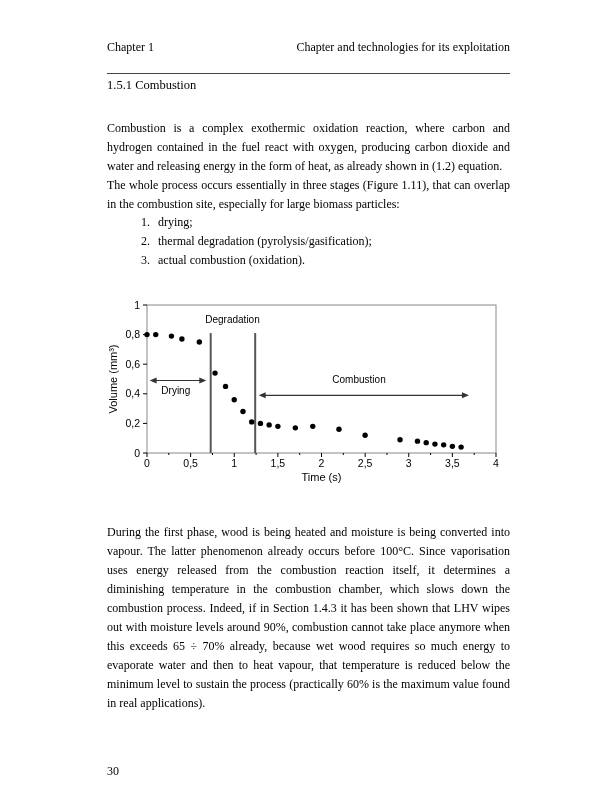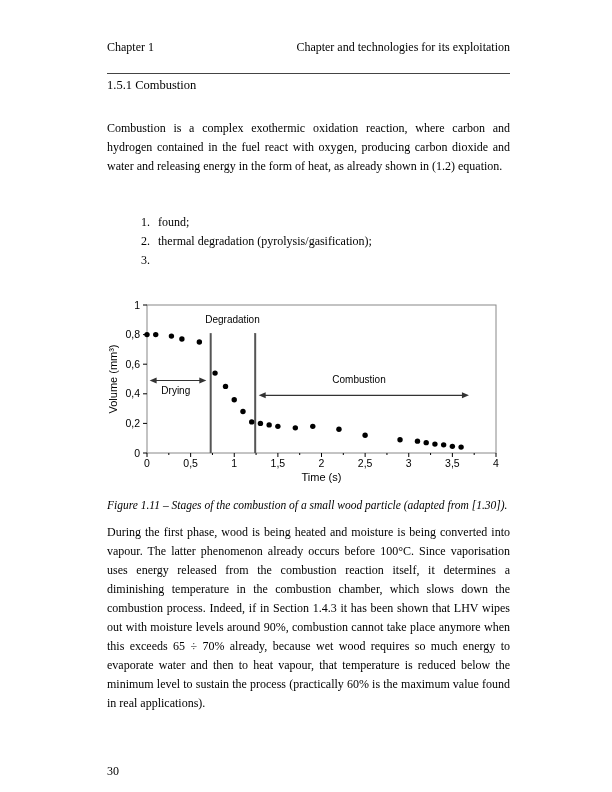--- a/index.html
+++ b/index.html
@@ -44,33 +44,35 @@
 
   <div class="header">
     <span>Chapter 1</span>
     <span>Chapter and technologies for its exploitation</span>
   </div>
 
   <div class="section-title">1.5.1 Combustion</div>
 
   <div class="body-block block-1">
     <p>Combustion is a complex exothermic oxidation reaction, where carbon and hydrogen contained in the fuel react with oxygen, producing carbon dioxide and water and releasing energy in the form of heat, as already shown in (1.2) equation.</p>
+    <p>The whole process occurs essentially in three stages (Figure 1.11), that can overlap in the combustion site, especially for large biomass particles:</p>
   </div>
 
   <div class="num-list">
     <div class="list-row">
       <span class="num">1.</span>
-      <span>found;</span>
+      <span>drying;</span>
     </div>
     <div class="list-row">
       <span class="num">2.</span>
       <span>thermal degradation (pyrolysis/gasification);</span>
     </div>
     <div class="list-row">
       <span class="num">3.</span>
+      <span>actual combustion (oxidation).</span>
     </div>
   </div>
 
   <div class="figure-wrap">
     <svg id="chart-svg" width="412" height="198" viewBox="0 0 412 198">
         <g>
           <rect x="42" y="12" width="349" height="148" fill="#ffffff" stroke="#888888" stroke-width="1"></rect>
         </g>
         <g>
           <line x1="42" y1="160" x2="42" y2="164" stroke="#000000" stroke-width="1"></line>
@@ -155,21 +157,20 @@
           <circle cx="312.475" cy="148.16" r="2.7" fill="#000000"></circle>
           <circle cx="321.2" cy="149.64" r="2.7" fill="#000000"></circle>
           <circle cx="329.925" cy="151.12" r="2.7" fill="#000000"></circle>
           <circle cx="338.65" cy="151.86" r="2.7" fill="#000000"></circle>
           <circle cx="347.375" cy="153.34" r="2.7" fill="#000000"></circle>
           <circle cx="356.1" cy="154.08" r="2.7" fill="#000000"></circle>
         </g>
       </svg>
   </div>
 
-  <div class="caption">Figure 1.11 – Stages of the combustion of a small wood particle (adapted from [1.30]).</div>
 
   <div class="body-block block-3">
     <p>During the first phase, wood is being heated and moisture is being converted into vapour. The latter phenomenon already occurs before 100°C. Since vaporisation uses energy released from the combustion reaction itself, it determines a diminishing temperature in the combustion chamber, which slows down the combustion process. Indeed, if in Section 1.4.3 it has been shown that LHV wipes out with moisture levels around 90%, combustion cannot take place anymore when this exceeds 65 ÷ 70% already, because wet wood requires so much energy to evaporate water and then to heat vapour, that temperature is reduced below the minimum level to sustain the process (practically 60% is the maximum value found in real applications).</p>
   </div>
 
   <div class="page-number">30</div>
 
 </div>
 
 </body></html>

